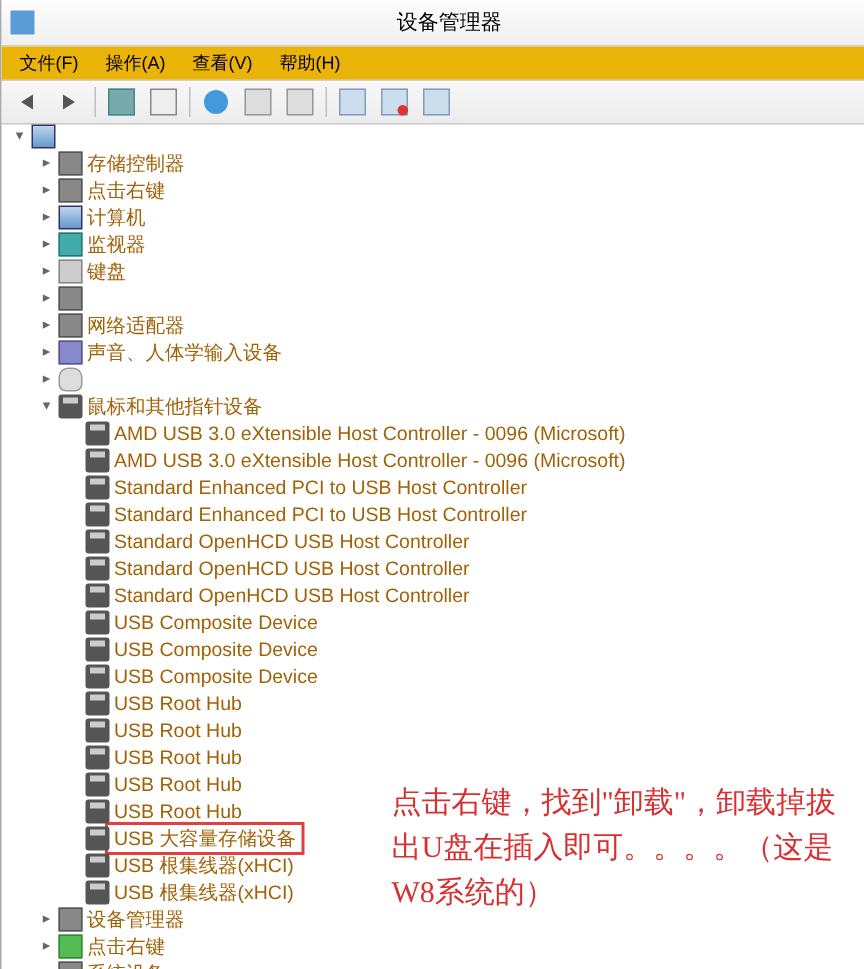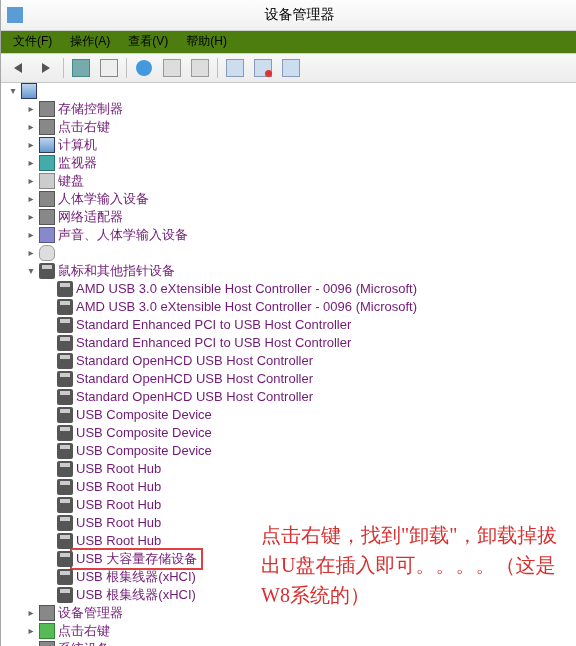--- a/index.html
+++ b/index.html
@@ -1,33 +1,33 @@
 <!DOCTYPE html>
 <html><head>
 <meta charset="utf-8">
 <style>
  html,body{margin:0;padding:0;font-family:"Microsoft YaHei","Segoe UI",sans-serif;font-size:12px;background:#fff}
  .window{width:576px;height:646px;box-sizing:border-box;position:relative;border-left:1px solid #a8a8a8;overflow:hidden}
  .titlebar{height:30px;background:linear-gradient(#fdfdfd,#f0f0f0);border-bottom:1px solid #d0d0d0;display:flex;align-items:center}
  .sysicon{width:16px;height:16px;margin-left:6px;background:#5a9cd6;display:inline-block}
  .title{flex:1;text-align:center;font-size:14px;color:#000}
- .menubar{height:22px;background:#4d7c0f;border-bottom:1px solid #d0d0d0;display:flex;padding-left:4px;gap:2px}
+ .menubar{height:22px;background:#eab308;border-bottom:1px solid #d0d0d0;display:flex;align-items:center;padding-left:4px;gap:2px}
  .menu-item{padding:2px 8px;cursor:default}
  .toolbar{height:28px;background:linear-gradient(#f8f8f8,#ececec);border-bottom:1px solid #c8c8c8;display:flex;align-items:center;padding-left:4px;gap:2px}
  .tbtn{width:24px;height:22px;display:flex;align-items:center;justify-content:center;border:1px solid transparent}
  .tsep{width:1px;height:20px;background:#c0c0c0;margin:0 2px}
  .arrow-l,.arrow-r{width:0;height:0;border-top:5px solid transparent;border-bottom:5px solid transparent}
  .arrow-l{border-right:8px solid #555}
  .arrow-r{border-left:8px solid #555}
  .ico{width:16px;height:16px;display:inline-block}
  .tree{position:absolute;top:82px;left:2px;right:0;bottom:0;overflow:hidden;font-size:13px;line-height:18px}
  .node{display:flex;align-items:center;height:18px;white-space:nowrap}
  .exp{width:12px;height:12px;display:flex;align-items:center;justify-content:center;font-size:10px;color:#666;flex-shrink:0}
  .dicon{width:16px;height:16px;margin:0 3px 0 2px;flex-shrink:0;display:inline-block}
- .lbl{color:#701a75}
+ .lbl{color:#a16207}
  .i-pc{background:linear-gradient(#bcd5ee,#6699cc);border:1px solid #336;box-sizing:border-box}
  .i-cat{background:#888;border:1px solid #555;box-sizing:border-box}
  .i-usb{background:#555;border-radius:2px;position:relative}
  .i-usb:before{content:"";position:absolute;left:3px;top:2px;width:10px;height:4px;background:#ccc}
  .i-kbd{background:#ccc;border:1px solid #888;box-sizing:border-box}
  .i-mon{background:#4aa;border:1px solid #277;box-sizing:border-box}
  .i-net{background:#5b5;border:1px solid #383;box-sizing:border-box}
  .i-snd{background:#88c;border:1px solid #558;box-sizing:border-box}
  .i-ms{background:#ddd;border:1px solid #999;box-sizing:border-box;border-radius:40% 40% 30% 30%}
  .highlight{border:2px solid #e04040;padding:0 4px;margin-left:-6px}
@@ -124,21 +124,20 @@
       <div class="node">
         <span class="ind" style="width: 22px;"></span>
         <span class="exp">▸</span>
         <span class="dicon i-kbd"></span>
         <span class="lbl">键盘</span>
       </div>
       <div class="node">
         <span class="ind" style="width: 22px;"></span>
         <span class="exp">▸</span>
         <span class="dicon i-cat"></span>
-        <span class="lbl">人体学输入设备</span>
       </div>
       <div class="node">
         <span class="ind" style="width: 22px;"></span>
         <span class="exp">▸</span>
         <span class="dicon i-cat"></span>
         <span class="lbl">网络适配器</span>
       </div>
       <div class="node">
         <span class="ind" style="width: 22px;"></span>
         <span class="exp">▸</span>

